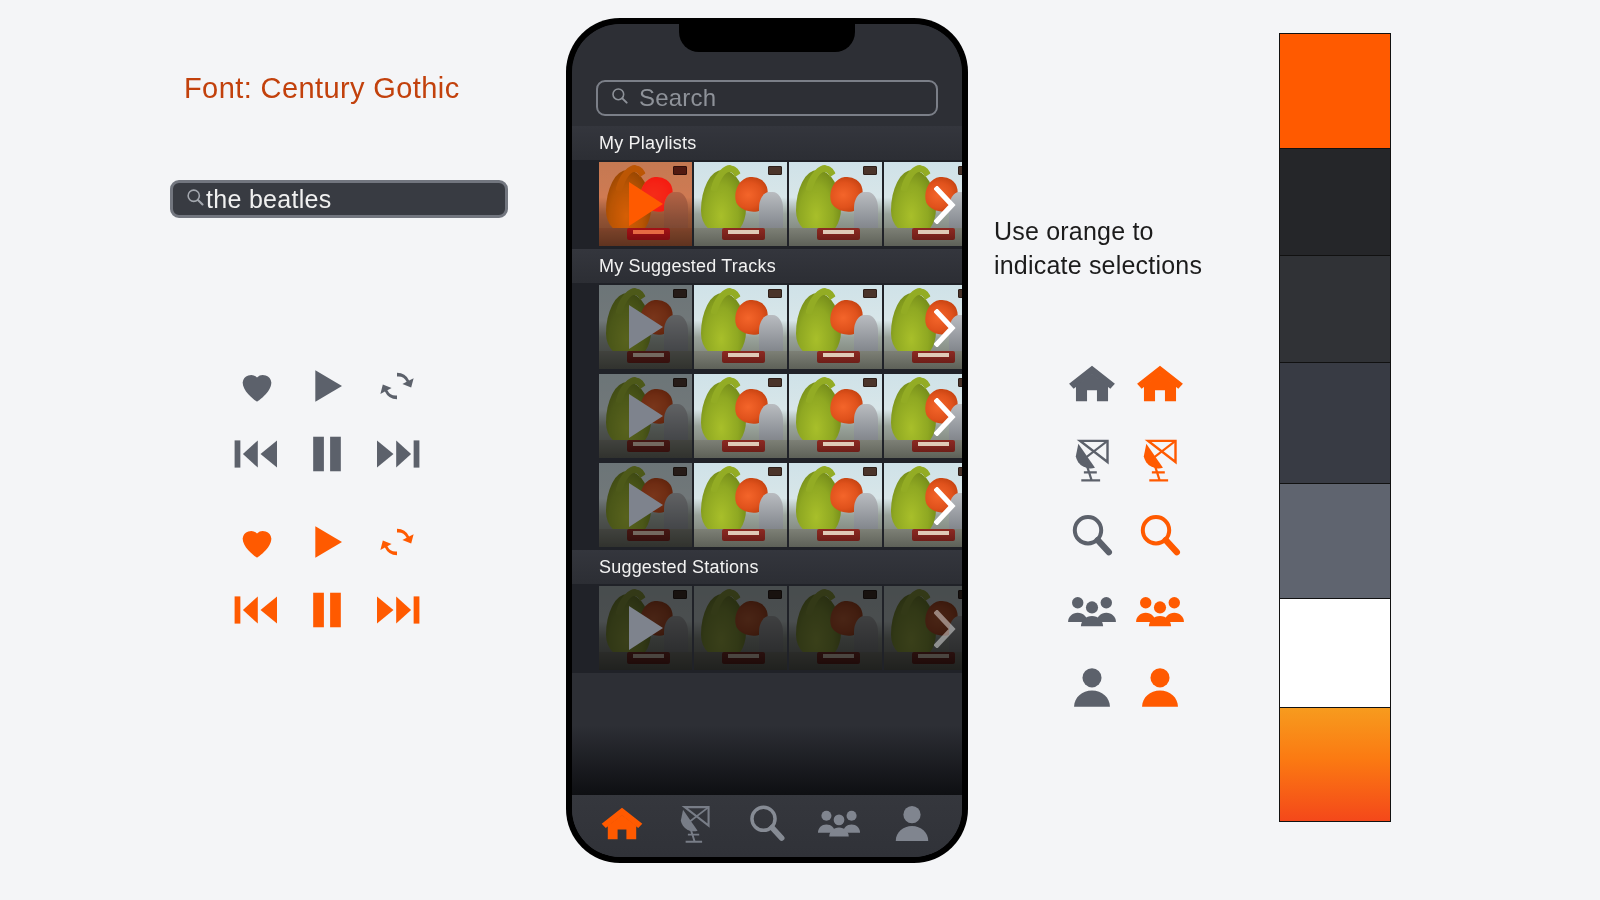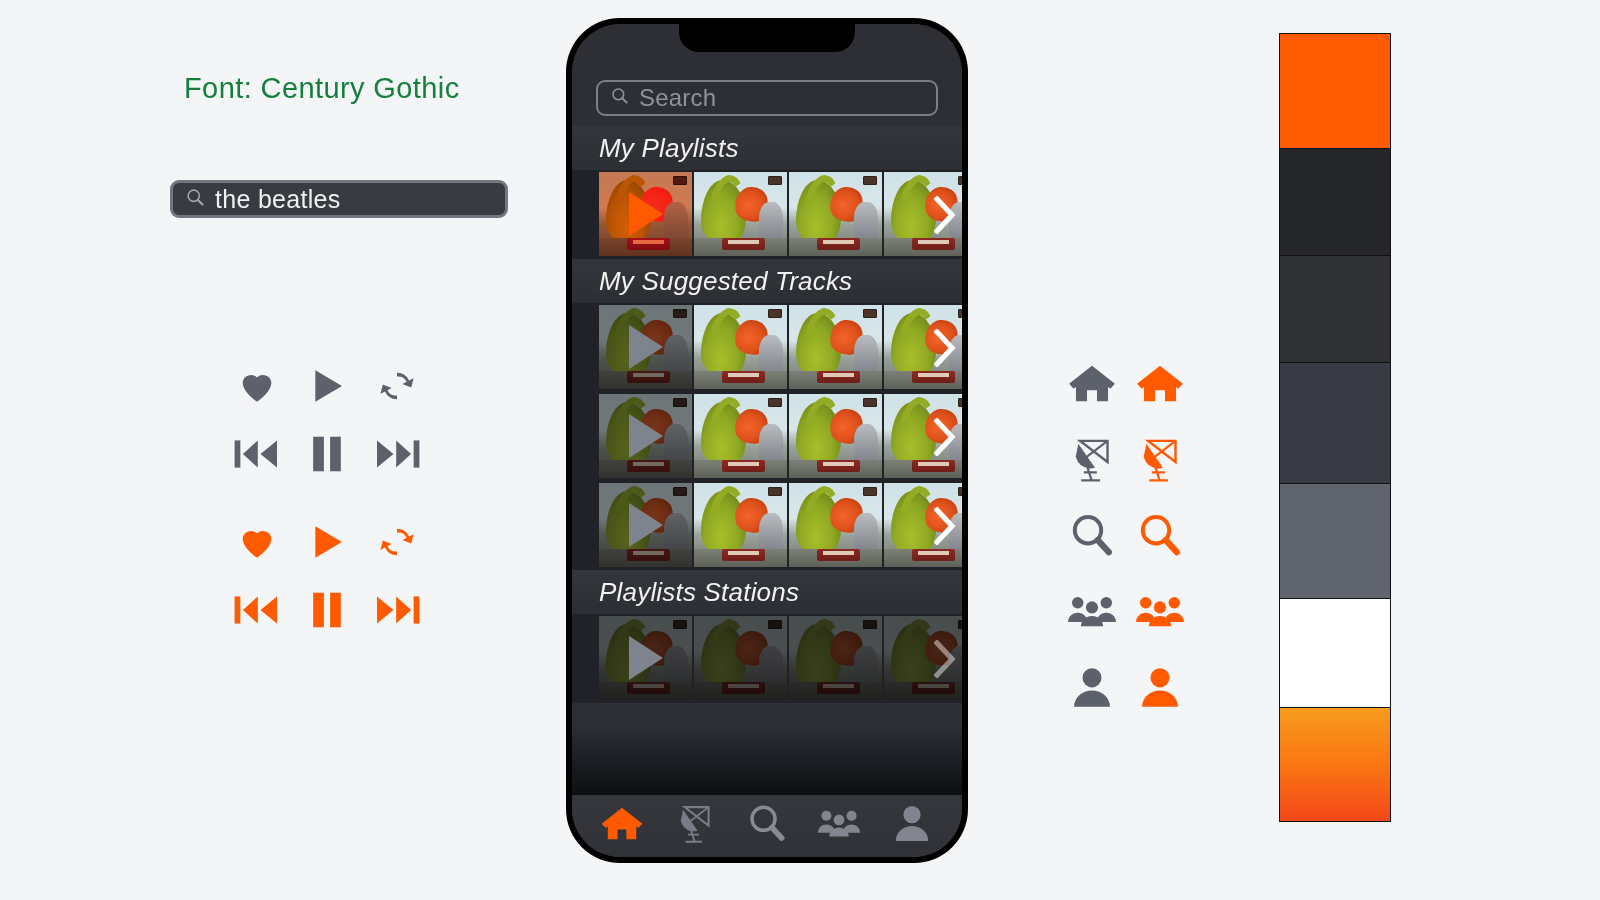--- a/index.html
+++ b/index.html
@@ -7,33 +7,33 @@
     width: 1600px; height: 900px;
     background: #f4f5f7;
     font-family: "Liberation Sans", sans-serif;
     overflow: hidden;
   }
   .stage { position: relative; width: 1600px; height: 900px; }
 
   
   .font-note {
     position: absolute; left: 184px; top: 72px;
-    font-size: 29px; color: #15803d; letter-spacing: .4px; font-weight: 400;
+    font-size: 29px; color: #c2410c; letter-spacing: .4px; font-weight: 400;
   }
 
   .demo-search {
     position: absolute; left: 170px; top: 180px;
     width: 338px; height: 38px;
     background: #383b42;
     border: 3px solid #72767f;
     border-radius: 9px;
     display: flex; align-items: center; padding-left: 12px;
   }
   .demo-search .s-val {
-    font-size: 25px; color: #f0f0f0; letter-spacing: .3px; margin-left: 9px;
+    font-size: 25px; color: #f0f0f0; letter-spacing: .3px; 
   }
 
   .orange-note {
     position: absolute; left: 994px; top: 214px;
     font-size: 25px; color: #1c1c1c; line-height: 34px; letter-spacing: .2px;
   }
 
   
   .icon-grid { position: absolute; }
   .icon-grid .row { display: flex; }
@@ -92,24 +92,23 @@
     background: transparent; display: flex; align-items: center; padding-left: 12px;
   }
   .phone-search .ph {
     font-size: 24px; color: #8e9299; margin-left: 9px; letter-spacing: .2px;
   }
 
   .sections { flex: 1; overflow: hidden; position: relative; padding-top: 10px; }
 
   .section { position: relative; }
   .sec-head {
-    font-size: 26px; color: #f2f2f2; letter-spacing: .2px;
+    font-size: 18px; color: #f2f2f2; letter-spacing: .2px;
     padding: 7px 4px 6px 27px;
     background: linear-gradient(180deg,#34363d 0%, #2c2e34 100%);
-    font-style: italic;
   }
   .tiles {
     display: flex; position: relative;
     background: #202228;
     padding: 2px 0 3px 27px;
     gap: 2px;
   }
   .tile {
     width: 93px; height: 84px; flex: 0 0 auto;
     position: relative; overflow: hidden;
@@ -290,20 +289,24 @@
       <div class="cell">
         <svg width="48" height="36" viewBox="0 0 30 20">
             <path d="M2.5 1.5 L2.5 18.5 L12.8 10 Z" fill="#ff5a00"></path>
             <path d="M14.5 1.5 L14.5 18.5 L23.8 10 Z" fill="#ff5a00"></path>
             <rect x="25.4" y="1.5" width="3.6" height="17" fill="#ff5a00"></rect>
           </svg>
       </div>
     </div>
   </div>
 
+  <div class="orange-note">
+    <div>Use orange to</div>
+    <div>indicate selections</div>
+  </div>
 
   <div class="pair-grid">
 
     <div class="prow">
       <div class="pcell">
         <svg width="50" height="42" viewBox="0 0 26 22">
             <path d="M13 2 L25 11.4 L22.6 14 L13 6.6 L3.4 14 L1 11.4 Z" fill="#5c616b"></path>
             <path d="M4.6 12.6 L13 6.2 L21.4 12.6 L21.4 20.6 L15.6 20.6 L15.6 14.8 L10.4 14.8 L10.4 20.6 L4.6 20.6 Z" fill="#5c616b"></path>
           </svg>
       </div>
@@ -635,21 +638,21 @@
                 </div>
               <div class="chev">
                 <svg width="22" height="38" viewBox="0 0 22 38">
                     <path d="M3 3 L18 19 L3 35" fill="none" stroke="#ffffff" stroke-width="5.2" stroke-linecap="square"></path>
                   </svg>
               </div>
             </div>
           </div>
 
           <div class="section">
-            <div class="sec-head">Playlists Stations</div>
+            <div class="sec-head">Suggested Stations</div>
             <div class="tiles">
               <div class="tile fade">
                 <div class="art">
                     <div class="vase"></div>
                     <div class="neck"></div>
                     <div class="flame"></div>
                     <div class="knight"></div>
                     <div class="ground"></div>
                     <div class="banner"></div>
                     <div class="stamp"></div>

